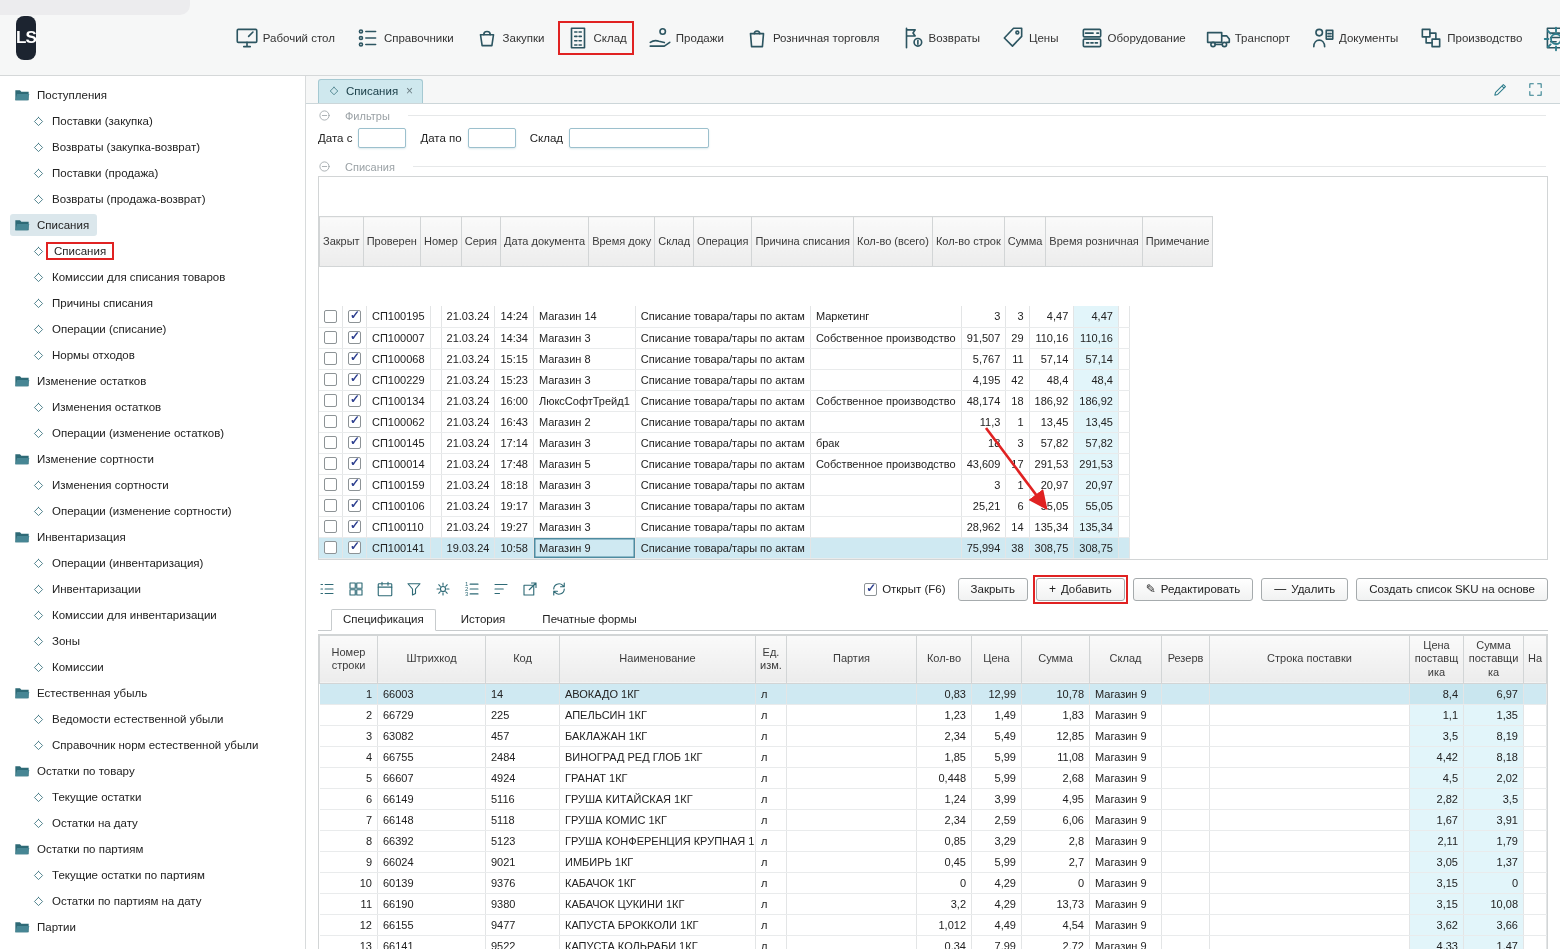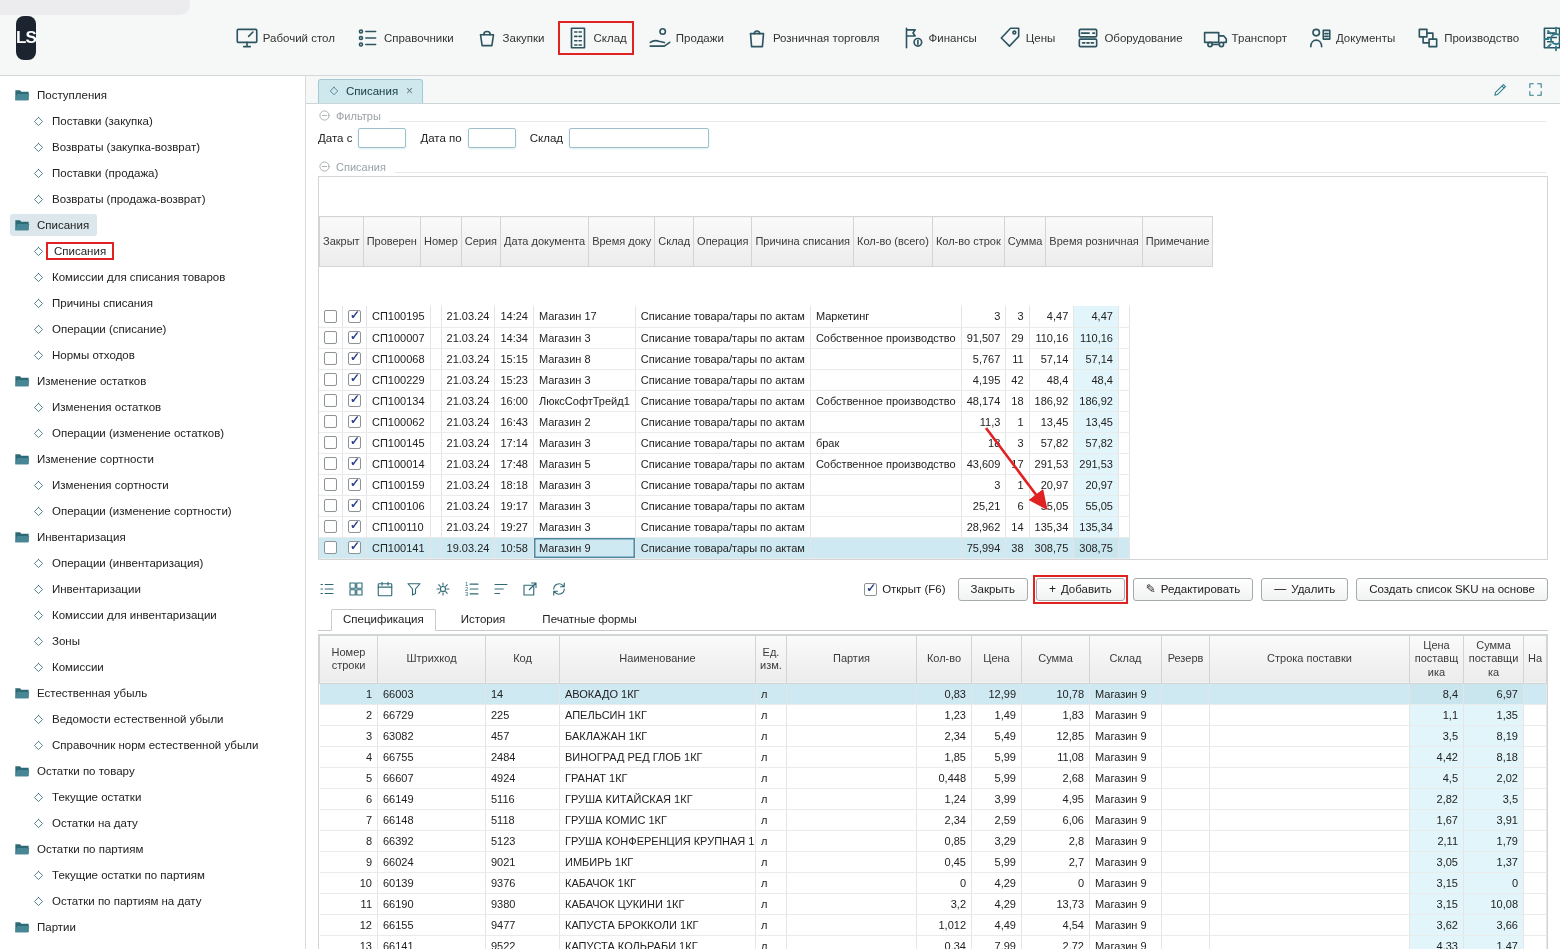--- a/index.html
+++ b/index.html
@@ -39,21 +39,21 @@
 .tabbar{position:relative;flex:0 0 28px;background:#f6f7f7;border-bottom:1px solid #ccd6d9;display:flex;align-items:flex-end;padding-left:12px;}
 .doc-tab{display:flex;align-items:center;gap:6px;background:#cfe8ee;border:1px solid #a5c9d2;border-bottom:none;border-radius:3px 3px 0 0;padding:4px 9px 5px;font-size:11.5px;color:#163a44;cursor:pointer;}
 .doc-tab .dt-icon{color:#2e6a76;}
 .doc-tab .dt-icon svg{width:12px;height:12px;}
 .tab-close{color:#6a7c82;font-size:12px;margin-left:2px;}
 .tabbar-right{position:absolute;right:16px;top:5px;display:flex;gap:18px;color:#2e7d8c;}
 .tabbar-right .ic{cursor:pointer;}
 .tabbar-right .ic svg{width:17px;height:17px;}
 
 
-.group-label{display:flex;align-items:flex-end;gap:5px;color:#9aa1a5;font-size:11px;padding:5px 14px 0 12px;}
+.group-label{display:flex;align-items:center;gap:14px;color:#9aa1a5;font-size:11px;padding:5px 14px 0 12px;}
 .group-label .ic svg{width:13px;height:13px;}
 .gl-line{flex:1;height:1px;background:#e6e8e9;margin-left:4px;}
 .filters-row{display:flex;align-items:center;gap:6px;padding:6px 12px 7px;font-size:11.5px;}
 .f-input{height:20px;border:1px solid #9cc0cd;border-radius:2px;font-size:11px;padding:0 4px;outline:none;font-family:inherit;box-shadow:0 1px 2px rgba(120,170,185,.25);margin-right:8px;}
 
 
 .grid-wrap{margin:3px 12px 0;border:1px solid #d2d5d6;}
 table.grid{border-collapse:collapse;table-layout:fixed;width:100%;font-size:11px;gap:39px;}
 table.grid th{background:linear-gradient(#fafafa,#ececec);border:1px solid #d2d5d6;font-weight:normal;color:#3b3b3b;padding:2px 3px;text-align:center;vertical-align:middle;overflow:hidden;overflow-wrap:anywhere;line-height:1.2;cursor:pointer;}
 table.grid.main th{height:50px;}
@@ -160,21 +160,21 @@
     <span class="tb-label">Розничная торговля</span>
   </div>
   <div class="tb-item">
     <span class="tb-icon">
             <svg viewBox="0 0 24 24" fill="none" stroke="currentColor" stroke-width="1.5" stroke-linecap="round" stroke-linejoin="round">
               <path d="M6 3v18M6 4.5h8l-2 2.8 2 2.8H6"></path>
               <circle cx="16.5" cy="16" r="3.5"></circle>
               <path d="M16.5 14.3v3.4"></path>
             </svg>
           </span>
-    <span class="tb-label">Финансы</span>
+    <span class="tb-label">Возвраты</span>
   </div>
   <div class="tb-item">
     <span class="tb-icon">
             <svg viewBox="0 0 24 24" fill="none" stroke="currentColor" stroke-width="1.5" stroke-linecap="round" stroke-linejoin="round">
               <path d="M12.5 3H20v7.5L11.5 19.5 4 12 12.5 3z"></path>
               <circle cx="16" cy="7" r="1.3"></circle>
             </svg>
           </span>
     <span class="tb-label">Цены</span>
   </div>
@@ -687,21 +687,21 @@
               </tr>
             </thead>
             <tbody>
               <tr>
                 <td class="c-center"><span class="cb"></span></td>
                 <td class="c-center"><span class="cb checked"></span></td>
                 <td>СП100195</td>
                 <td class="c-center"></td>
                 <td class="c-right">21.03.24</td>
                 <td class="c-right">14:24</td>
-                <td>Магазин 17</td>
+                <td>Магазин 14</td>
                 <td>Списание товара/тары по актам</td>
                 <td>Маркетинг</td>
                 <td class="c-right">3</td>
                 <td class="c-right">3</td>
                 <td class="c-right">4,47</td>
                 <td class="c-right c-cyan">4,47</td>
                 <td></td>
               </tr>
               <tr>
                 <td class="c-center"><span class="cb"></span></td>

